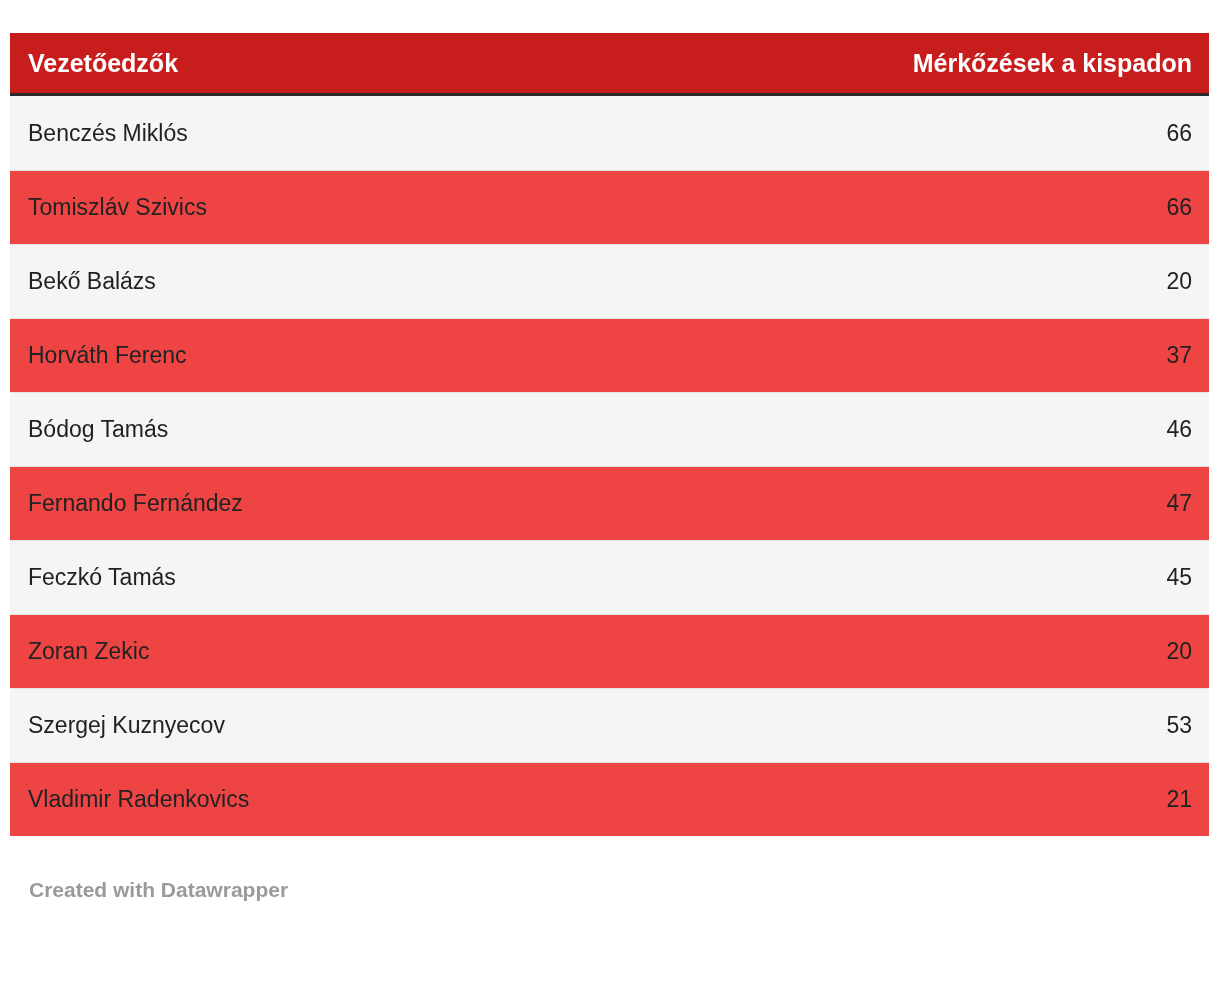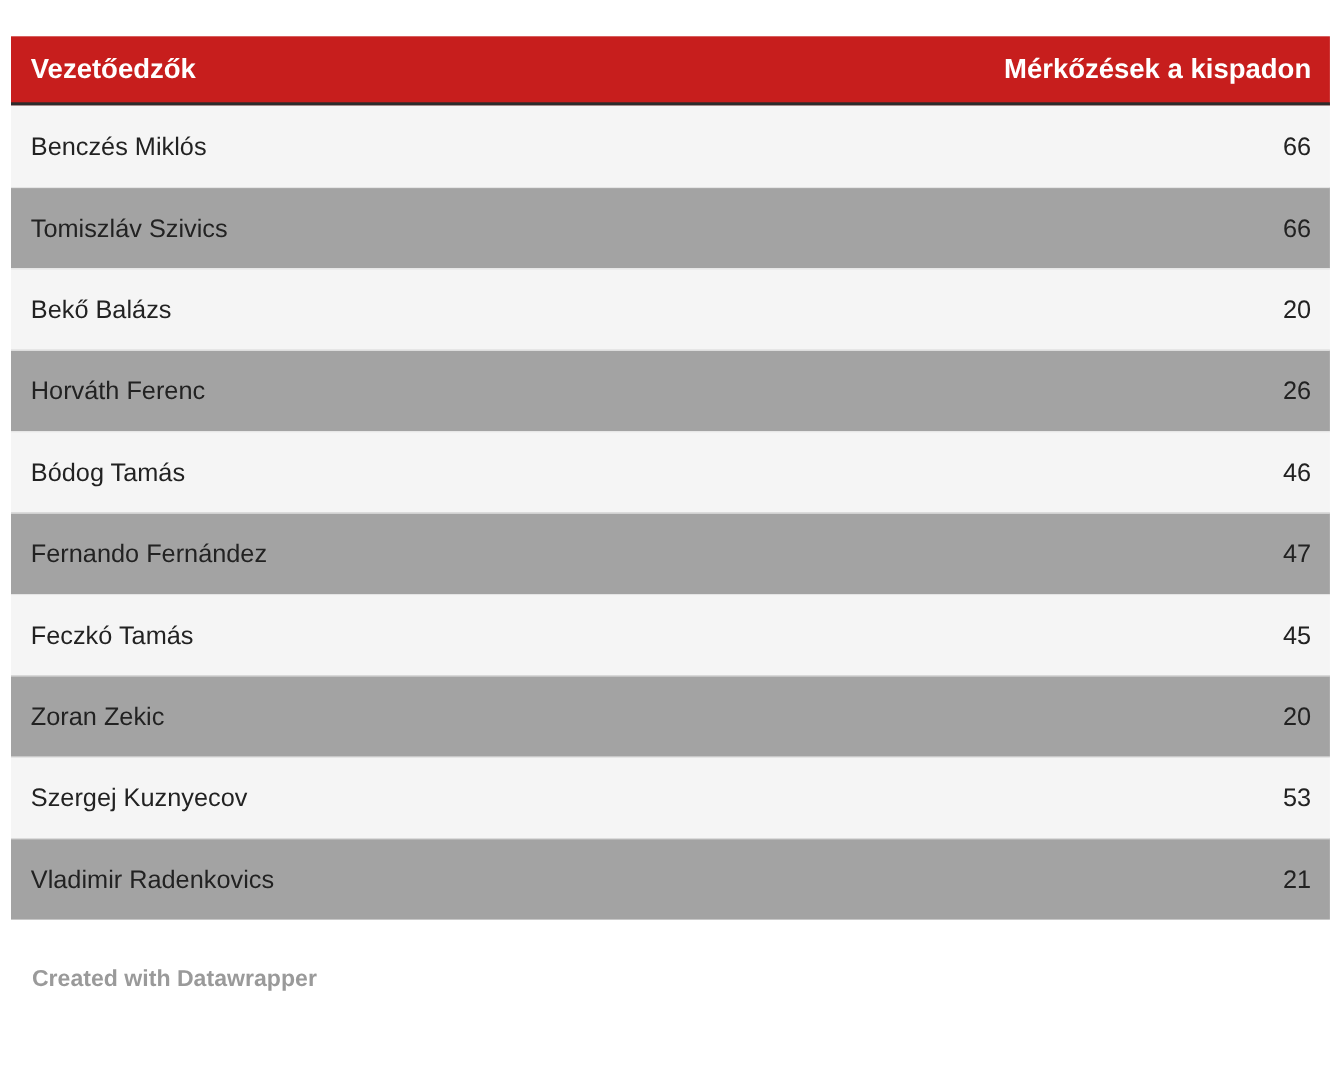--- a/index.html
+++ b/index.html
@@ -40,21 +40,21 @@
     border-bottom: 3px solid var(--header-border);
   }
   .row {
     display: flex;
     justify-content: space-between;
     align-items: center;
     height: 74px;
     padding: 0 17px 0 18px;
     font-size: 23px;
     color: var(--text);
-    background: #a3a3a3;
+    background: #ef4444;
   }
   .row + .row { border-top: 1px solid var(--row-border); }
   .row:nth-child(even) { background: var(--alt-row-bg); }
   .cell-name { text-align: left; }
   .cell-value { text-align: right; }
   .footer {
     margin-top: 42px;
     margin-left: 19px;
     font-size: 21px;
     color: var(--footer-text);
@@ -84,21 +84,21 @@
     <div class="row">
       <div class="cell-name">Tomiszláv Szivics</div>
       <div class="cell-value">66</div>
     </div>
     <div class="row">
       <div class="cell-name">Bekő Balázs</div>
       <div class="cell-value">20</div>
     </div>
     <div class="row">
       <div class="cell-name">Horváth Ferenc</div>
-      <div class="cell-value">26</div>
+      <div class="cell-value">37</div>
     </div>
     <div class="row">
       <div class="cell-name">Bódog Tamás</div>
       <div class="cell-value">46</div>
     </div>
     <div class="row">
       <div class="cell-name">Fernando Fernández</div>
       <div class="cell-value">47</div>
     </div>
     <div class="row">

